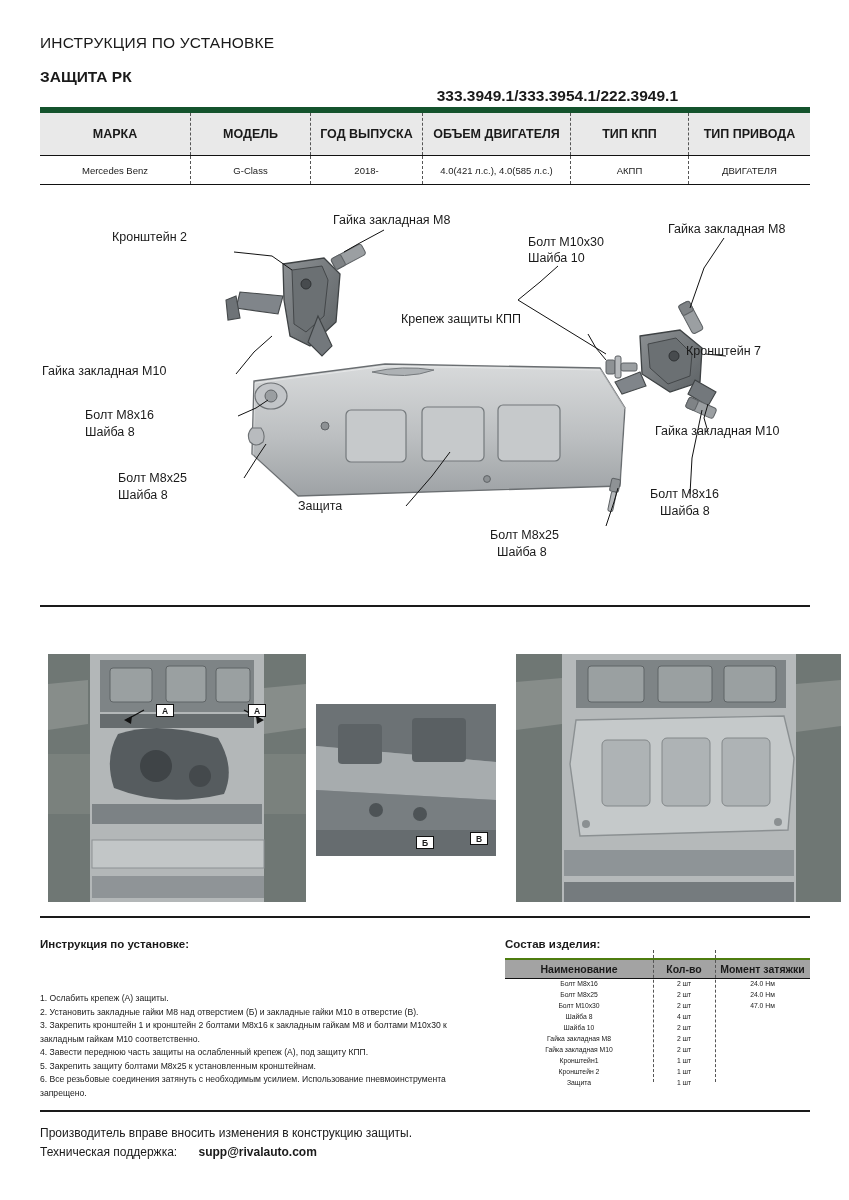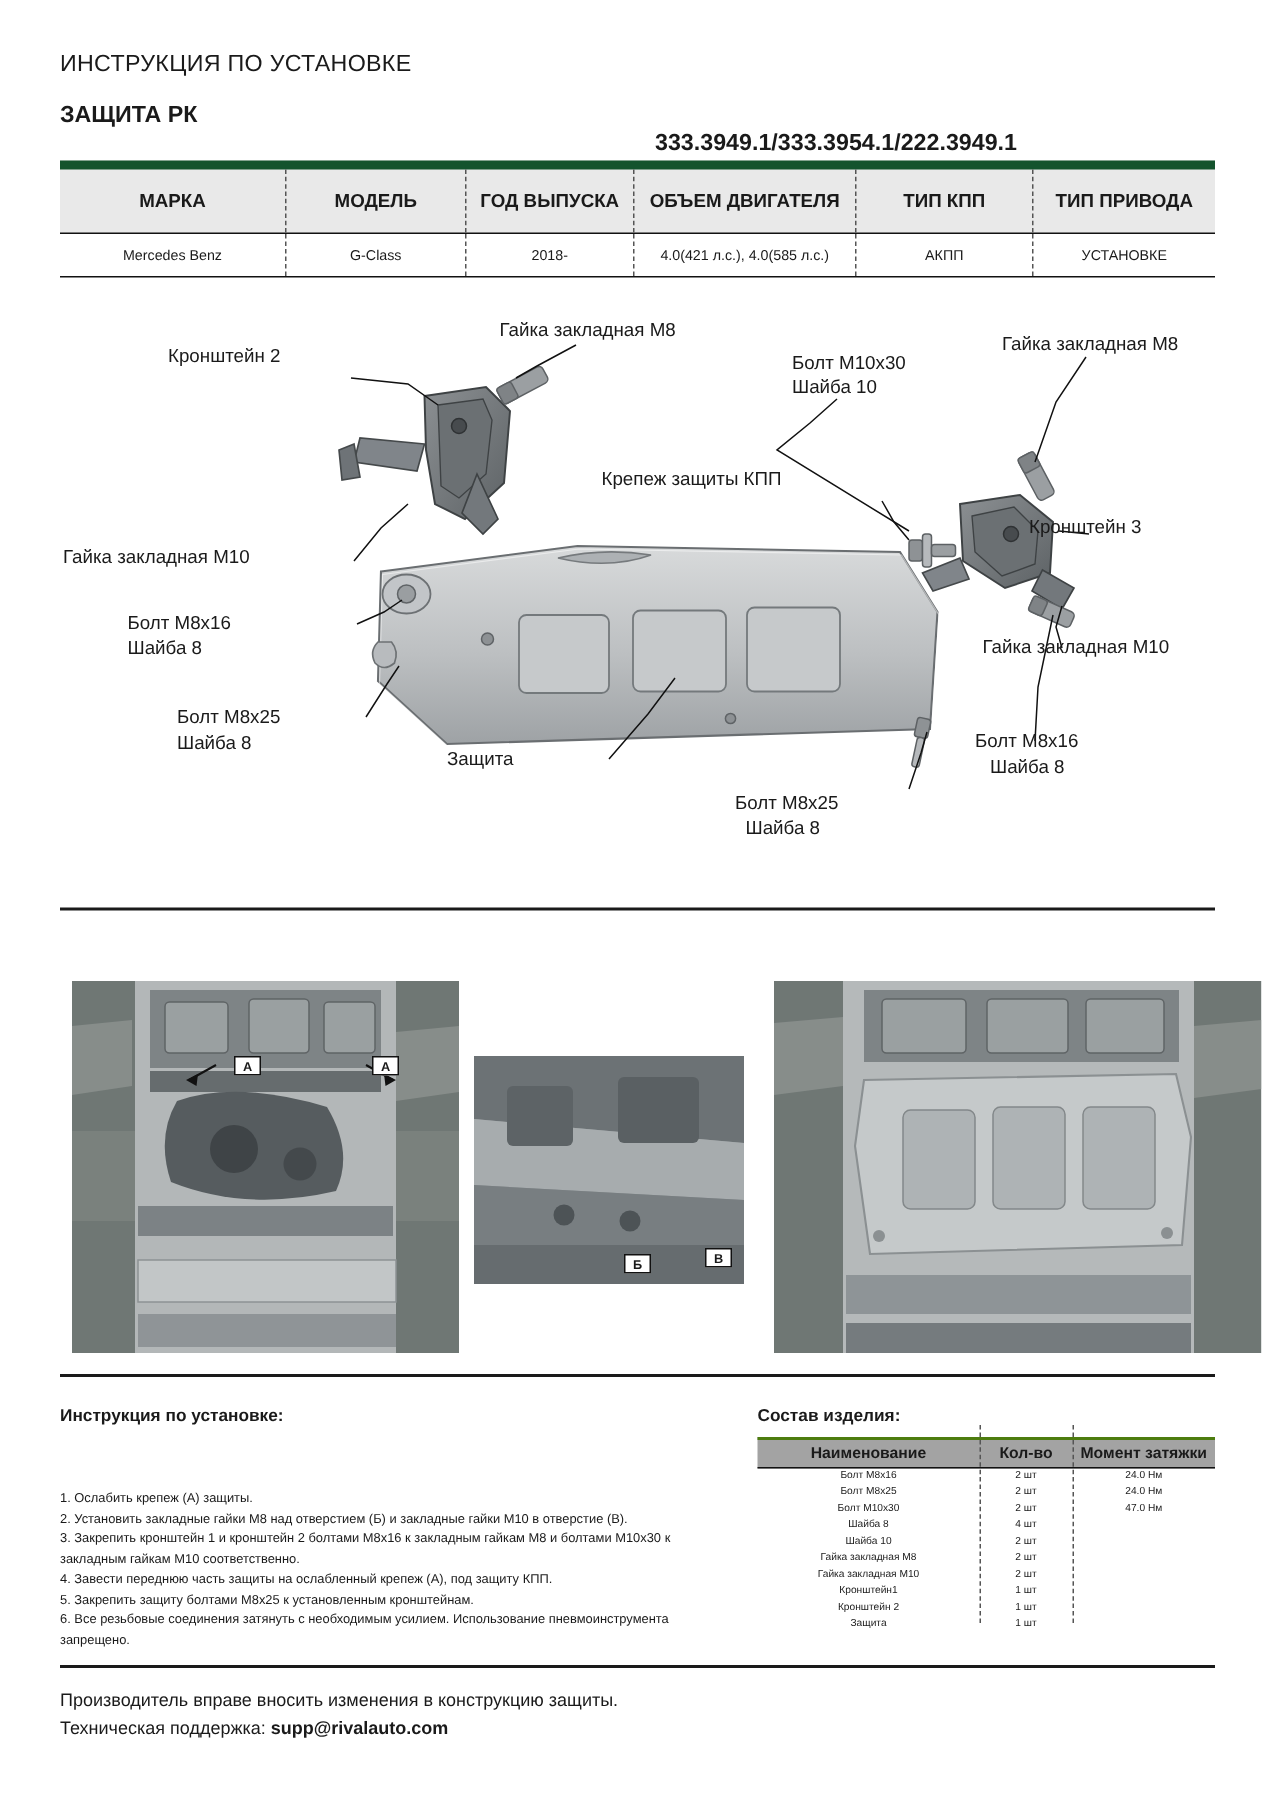--- a/index.html
+++ b/index.html
@@ -67,21 +67,21 @@
   .prow{display:flex;}
   .prow > div{font-size:6.8px;box-sizing:border-box;padding:1px 2px;line-height:1.32;}
   .prow .pc1{text-align:center;}
   .prow .pc2{text-align:center;}
   .prow .pc3{text-align:center;}
   .pdash{position:absolute;top:22px;width:1px;border-left:1px dashed #555;height:118px;}
 
   
   .footer{position:absolute;left:40px;top:1124px;width:770px;}
   .footer div{font-size:12px;line-height:1.55;}
-  .mail{font-weight:bold;}
+  .mail{font-weight:bold;margin-left:18px;}
 
   svg{display:block;}
 </style>
 </head>
 <body>
 
 <div class="page">
 
   <div class="hdr">
     <div class="hdr-left">
@@ -102,21 +102,21 @@
       <div class="c4 vsep">ОБЪЕМ ДВИГАТЕЛЯ</div>
       <div class="c5 vsep">ТИП КПП</div>
       <div class="c6 vsep">ТИП ПРИВОДА</div>
     </div>
     <div class="spec-body">
       <div class="c1">Mercedes Benz</div>
       <div class="c2 vsep">G-Class</div>
       <div class="c3 vsep">2018-</div>
       <div class="c4 vsep">4.0(421 л.с.), 4.0(585 л.с.)</div>
       <div class="c5 vsep">АКПП</div>
-      <div class="c6 vsep">УСТАНОВКЕ</div>
+      <div class="c6 vsep">ДВИГАТЕЛЯ</div>
     </div>
   </div>
 
   <div class="diagram">
 
     <svg width="770" height="400" viewBox="0 0 770 400">
       <defs>
         <linearGradient id="gsteel" x1="0" y1="0" x2="0" y2="1">
           <stop offset="0%" stop-color="#d8dadb"></stop>
           <stop offset="55%" stop-color="#bcbfc1"></stop>
@@ -208,21 +208,21 @@
         <path d="M668,236 L664,222 L668,208"></path>
       </g>
     </svg>
 
     <div class="dlabel" style="left:72px;top:34px;">Кронштейн 2</div>
     <div class="dlabel" style="left:293px;top:17px;">Гайка закладная M8</div>
     <div class="dlabel" style="left:488px;top:39px;">Болт M10x30</div>
     <div class="dlabel" style="left:488px;top:55px;">Шайба 10</div>
     <div class="dlabel" style="left:628px;top:26px;">Гайка закладная M8</div>
     <div class="dlabel" style="left:361px;top:116px;">Крепеж защиты КПП</div>
-    <div class="dlabel" style="left:646px;top:148px;">Кронштейн 3</div>
+    <div class="dlabel" style="left:646px;top:148px;">Кронштейн 7</div>
     <div class="dlabel" style="left:2px;top:168px;">Гайка закладная M10</div>
     <div class="dlabel" style="left:45px;top:212px;">Болт M8x16</div>
     <div class="dlabel" style="left:45px;top:229px;">Шайба 8</div>
     <div class="dlabel" style="left:78px;top:275px;">Болт M8x25</div>
     <div class="dlabel" style="left:78px;top:292px;">Шайба 8</div>
     <div class="dlabel" style="left:258px;top:303px;">Защита</div>
     <div class="dlabel" style="left:450px;top:332px;">Болт M8x25</div>
     <div class="dlabel" style="left:457px;top:349px;">Шайба 8</div>
     <div class="dlabel" style="left:610px;top:291px;">Болт M8x16</div>
     <div class="dlabel" style="left:620px;top:308px;">Шайба 8</div>

